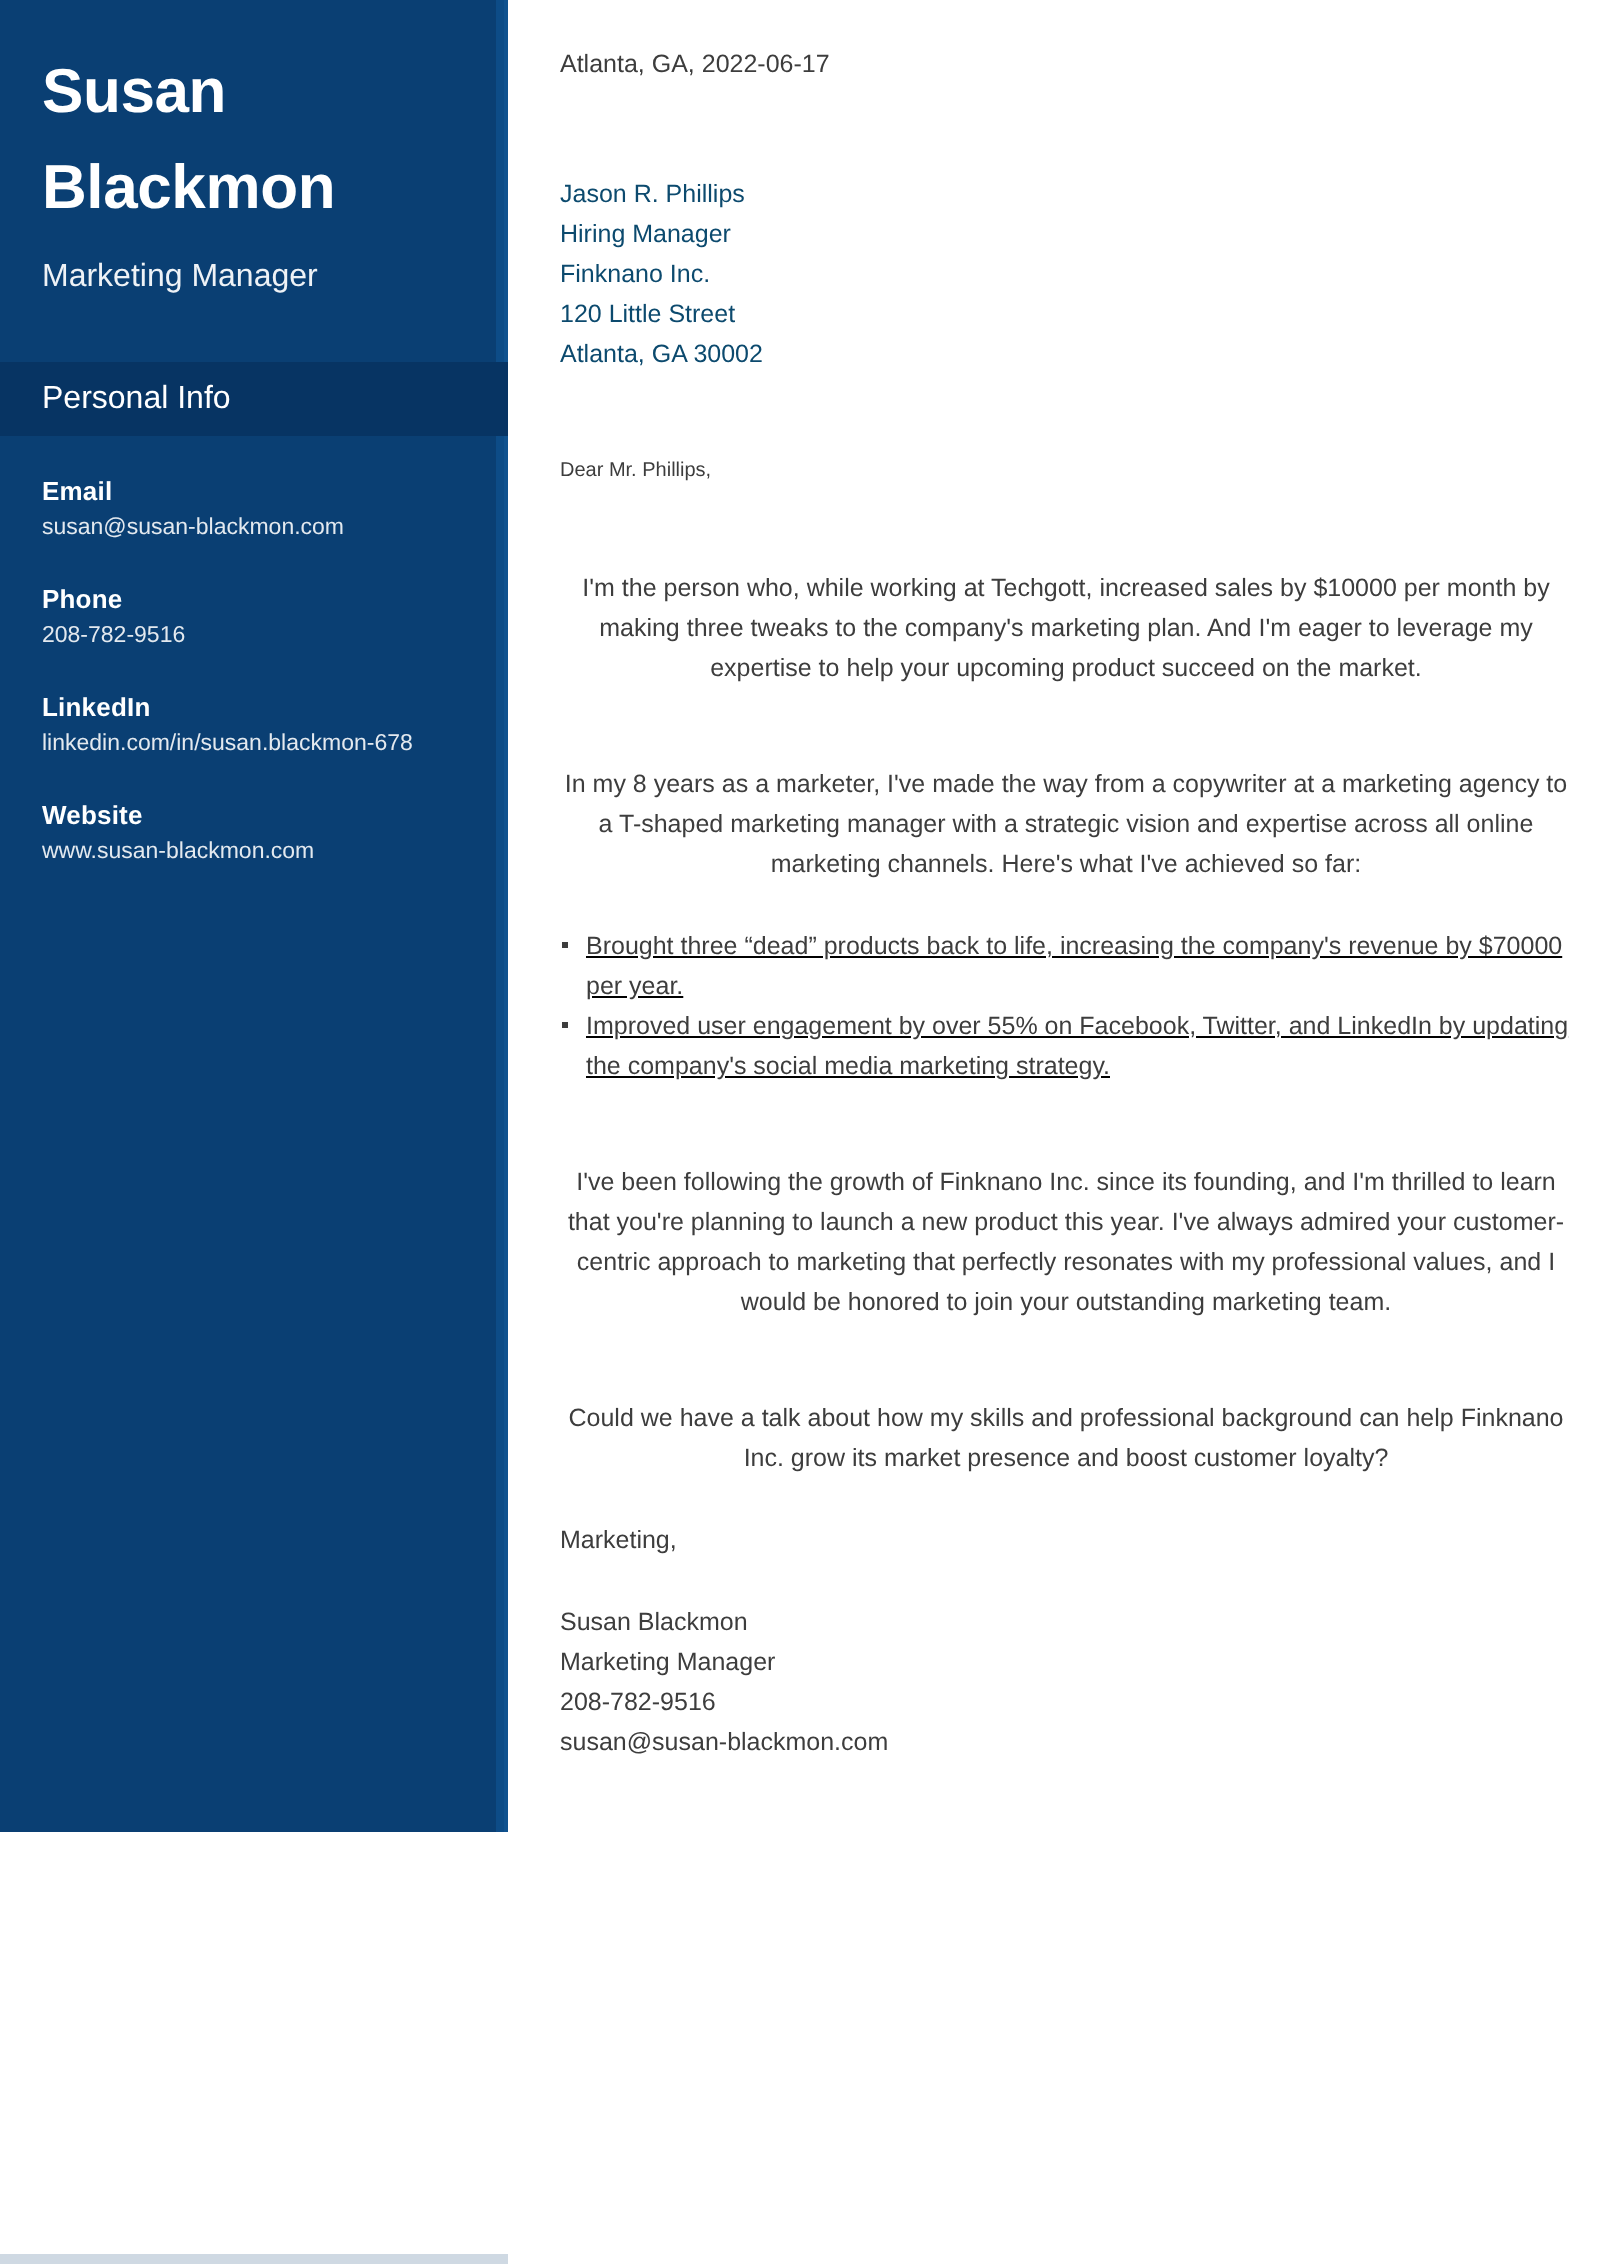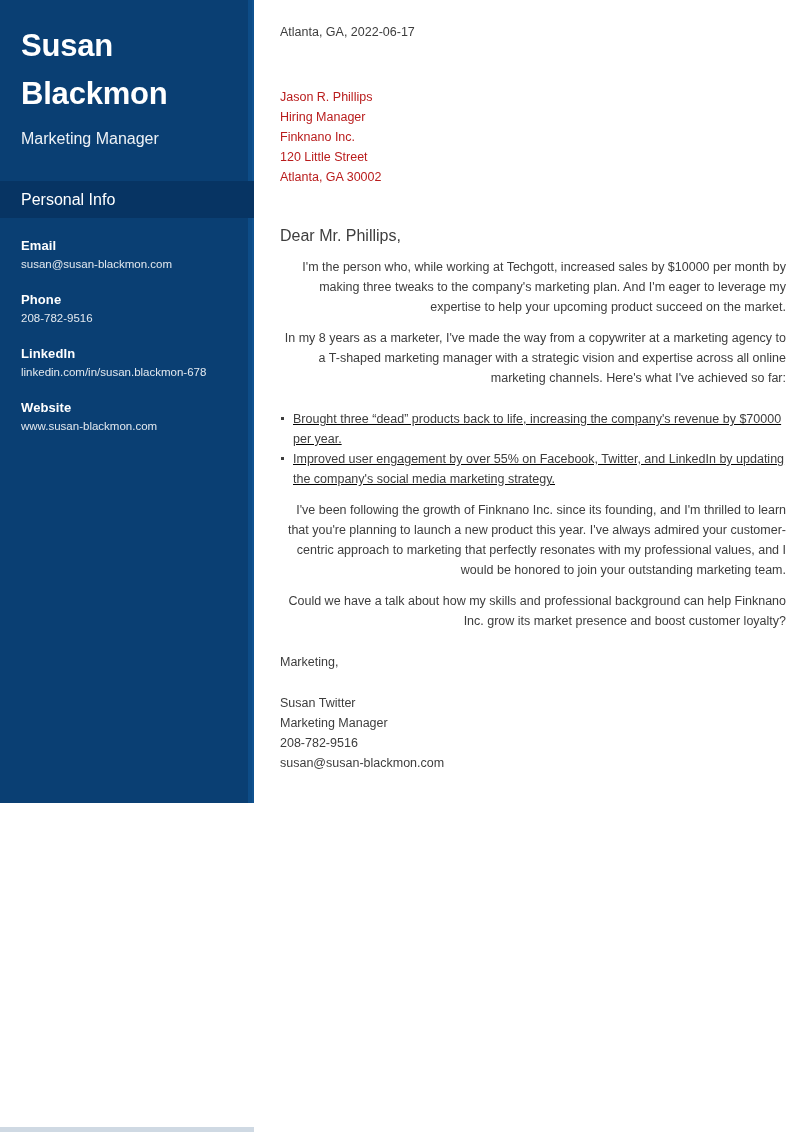--- a/index.html
+++ b/index.html
@@ -18,21 +18,21 @@
     overflow: hidden;
     background: #ffffff;
   }
 
   
   #sidebar {
     position: absolute;
     left: 0;
     top: 0;
     width: 254px;
-    height: 803px;
+    height: 916px;
     background: #0a3f73;
     box-sizing: border-box;
     overflow: hidden;
   }
   #sidebar-edge {
     position: absolute;
     left: 248px;
     top: 0;
     width: 6px;
     height: 1127px;
@@ -119,36 +119,36 @@
   .letter-date {
     margin-top: 22px;
     color: #3d3d3d;
     font-size: 12.5px;
     line-height: 20px;
   }
   .address-block {
     margin-top: 45px;
   }
   .address-line {
-    color: #b91c1c;
+    color: #0c4a6e;
     font-size: 12.5px;
     line-height: 20px;
   }
   .salutation {
     margin-top: 39px;
     color: #3d3d3d;
-    font-size: 16px;
+    font-size: 10px;
     line-height: 20px;
   }
   .body-para {
-    margin-top: 11px;
-    color: #3d3d3d;
-    font-size: 12.5px;
-    line-height: 20px;
-    text-align: right;
+    margin-top: 38px;
+    color: #3d3d3d;
+    font-size: 12.5px;
+    line-height: 20px;
+    text-align: center;
   }
   ul.achievements {
     margin: 21px 0 0 0;
     padding: 0;
     list-style: none;
     text-decoration: underline;
   }
   ul.achievements li {
     position: relative;
     padding-left: 13px;
@@ -260,20 +260,20 @@
       </li>
     </ul>
 
     <div class="body-para">I've been following the growth of Finknano Inc. since its founding, and I'm thrilled to learn that you're planning to launch a new product this year. I've always admired your customer-centric approach to marketing that perfectly resonates with my professional values, and I would be honored to join your outstanding marketing team.</div>
 
     <div class="body-para">Could we have a talk about how my skills and professional background can help Finknano Inc. grow its market presence and boost customer loyalty?</div>
 
     <div class="sign-off">Marketing,</div>
 
     <div class="signature-block">
-      <div class="signature-line">Susan Twitter</div>
+      <div class="signature-line">Susan Blackmon</div>
       <div class="signature-line">Marketing Manager</div>
       <div class="signature-line">208-782-9516</div>
       <div class="signature-line">susan@susan-blackmon.com</div>
     </div>
 
   </div>
 </div>
 
 </body></html>

